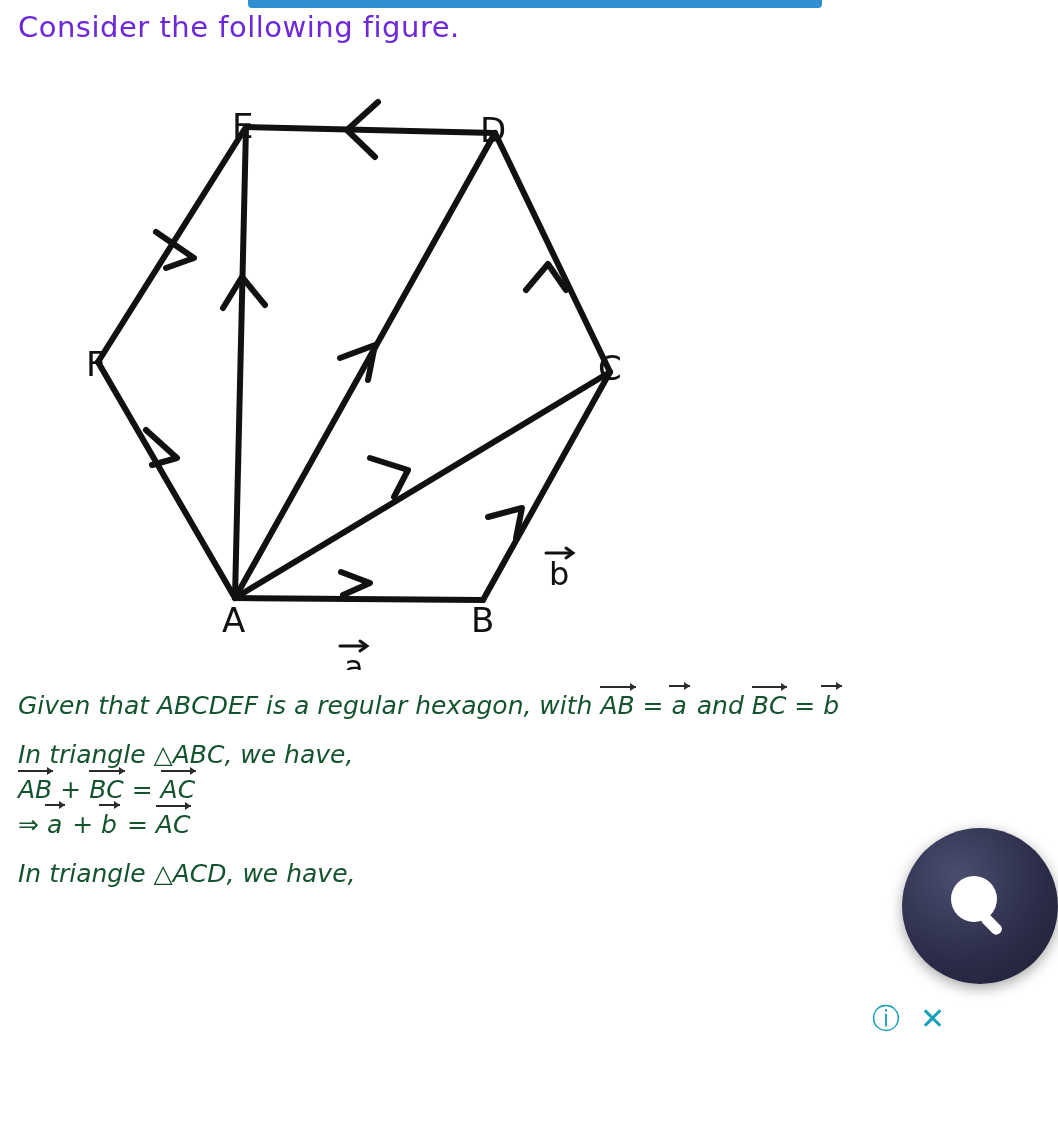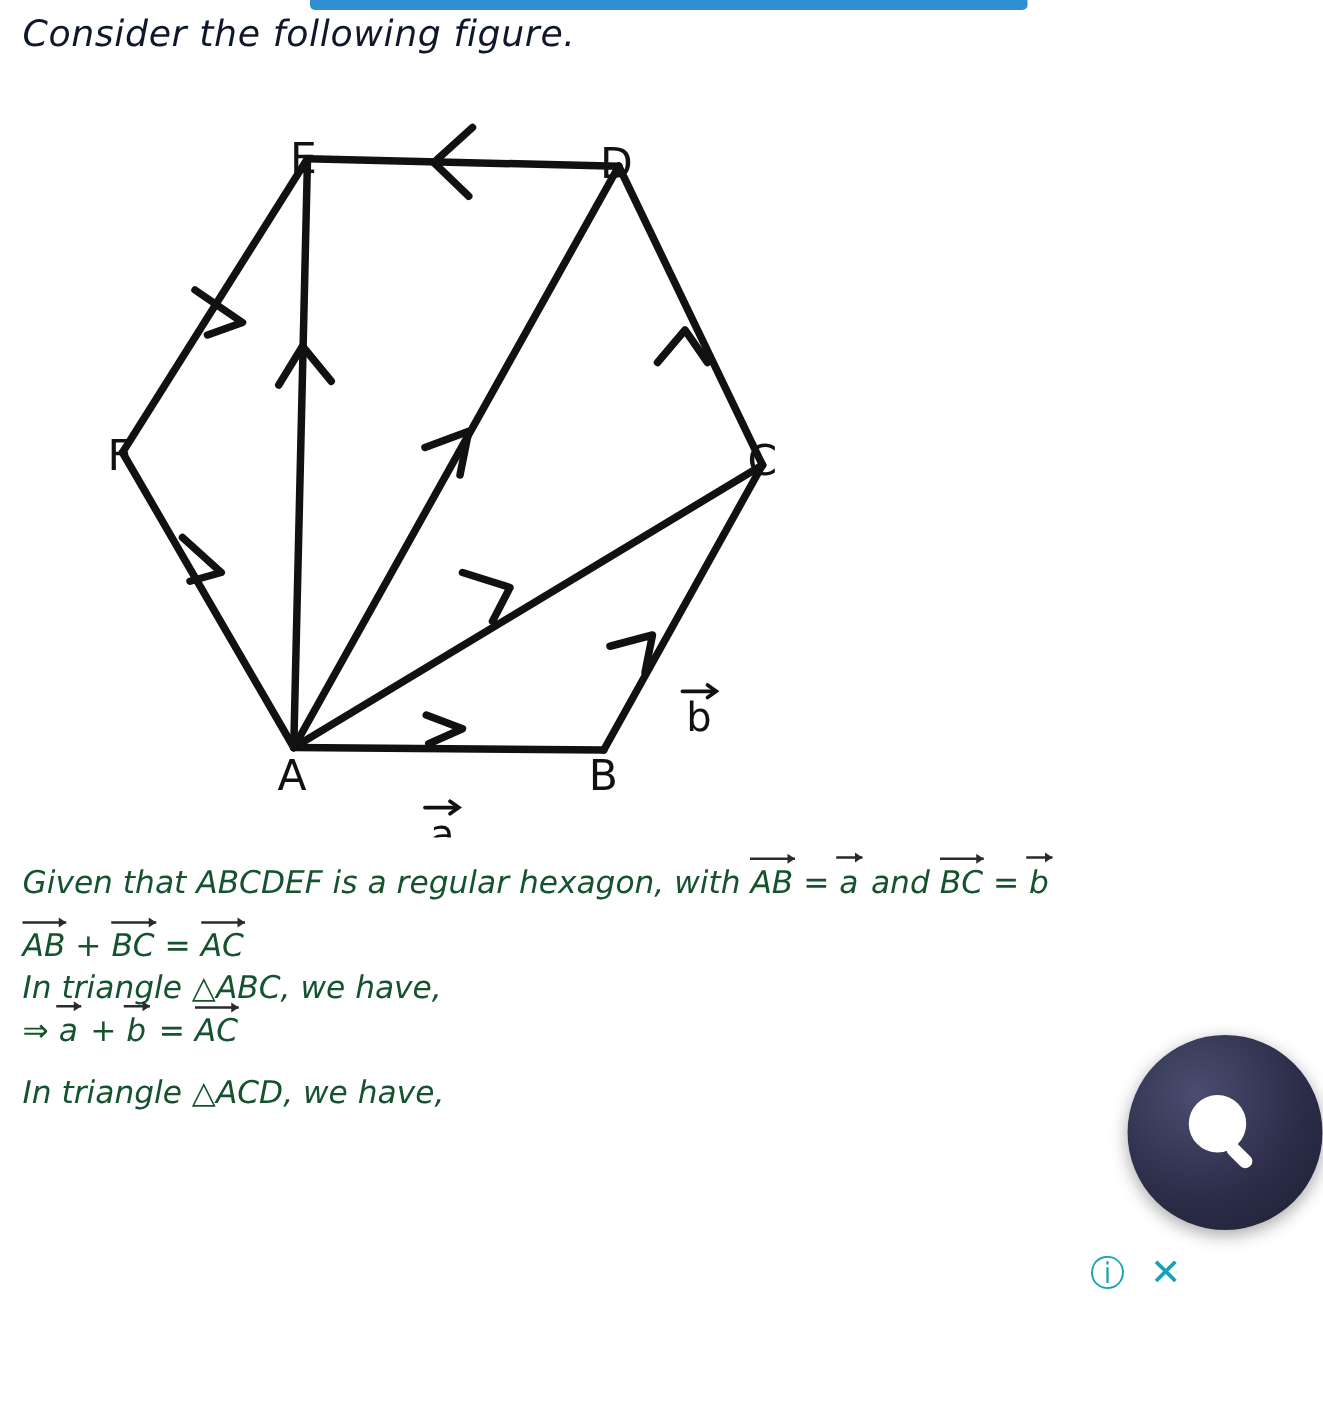--- a/index.html
+++ b/index.html
@@ -24,24 +24,23 @@
     width: 574px;
     height: 8px;
     background: #2f8fd0;
     border-radius: 0 0 4px 4px;
   }
 
   .prompt {
     position: absolute;
     left: 18px;
     top: 10px;
-    font-style: italic;
     font-size: 29px;
     letter-spacing: 0.5px;
-    color: #0f172a;
+    color: #6d28d9;
     white-space: nowrap;
   }
 
   
   .figure {
     position: absolute;
     left: 10px;
     top: 80px;
     width: 660px;
     height: 590px;
@@ -236,29 +235,29 @@
 
   <div class="line">
     <span>Given that ABCDEF is a regular hexagon, with </span><span class="vec">AB</span><span> = </span><span class="svec">a</span><span> and </span><span class="vec">BC</span><span> = </span><span class="svec">b</span>
   </div>
 
 
 
 
   <div class="gap"></div>
 
+  <div class="line">In triangle △ABC, we have,</div>
+
   <div class="line">
     <span class="vec">AB</span>
     <span>+</span>
     <span class="vec">BC</span>
     <span>=</span>
     <span class="vec">AC</span>
   </div>
-
-  <div class="line">In triangle △ABC, we have,</div>
 
   <div class="line">
     <span>⇒</span>
     <span class="svec">a</span>
     <span>+</span>
     <span class="svec">b</span>
     <span>=</span>
     <span class="vec">AC</span>
   </div>
 

